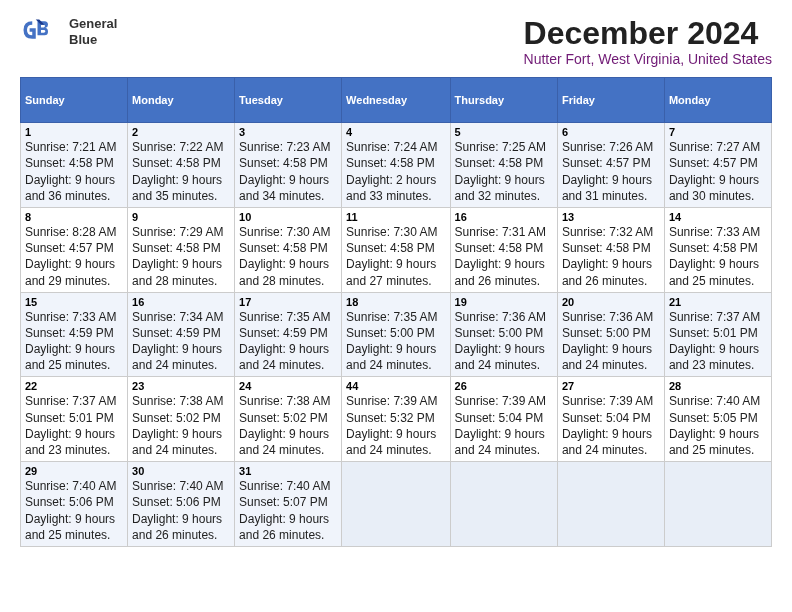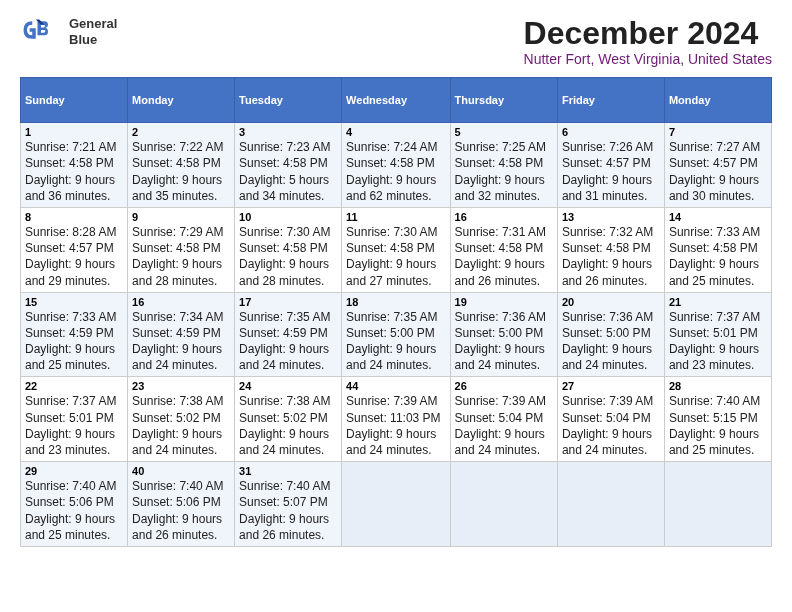--- a/index.html
+++ b/index.html
@@ -143,29 +143,29 @@
           <span>Sunrise: 7:22 AM</span><br>
           <span>Sunset: 4:58 PM</span><br>
           <span>Daylight: 9 hours and 35 minutes.</span>
         </div>
       </td>
           <td>
         <span class="day-number">3</span>
         <div class="day-info">
           <span>Sunrise: 7:23 AM</span><br>
           <span>Sunset: 4:58 PM</span><br>
-          <span>Daylight: 5 hours and 34 minutes.</span>
+          <span>Daylight: 9 hours and 34 minutes.</span>
         </div>
       </td>
           <td>
         <span class="day-number">4</span>
         <div class="day-info">
           <span>Sunrise: 7:24 AM</span><br>
           <span>Sunset: 4:58 PM</span><br>
-          <span>Daylight: 9 hours and 62 minutes.</span>
+          <span>Daylight: 2 hours and 33 minutes.</span>
         </div>
       </td>
           <td>
         <span class="day-number">5</span>
         <div class="day-info">
           <span>Sunrise: 7:25 AM</span><br>
           <span>Sunset: 4:58 PM</span><br>
           <span>Daylight: 9 hours and 32 minutes.</span>
         </div>
       </td>
@@ -324,21 +324,21 @@
         <div class="day-info">
           <span>Sunrise: 7:38 AM</span><br>
           <span>Sunset: 5:02 PM</span><br>
           <span>Daylight: 9 hours and 24 minutes.</span>
         </div>
       </td>
           <td>
         <span class="day-number">44</span>
         <div class="day-info">
           <span>Sunrise: 7:39 AM</span><br>
-          <span>Sunset: 11:03 PM</span><br>
+          <span>Sunset: 5:32 PM</span><br>
           <span>Daylight: 9 hours and 24 minutes.</span>
         </div>
       </td>
           <td>
         <span class="day-number">26</span>
         <div class="day-info">
           <span>Sunrise: 7:39 AM</span><br>
           <span>Sunset: 5:04 PM</span><br>
           <span>Daylight: 9 hours and 24 minutes.</span>
         </div>
@@ -348,36 +348,36 @@
         <div class="day-info">
           <span>Sunrise: 7:39 AM</span><br>
           <span>Sunset: 5:04 PM</span><br>
           <span>Daylight: 9 hours and 24 minutes.</span>
         </div>
       </td>
           <td>
         <span class="day-number">28</span>
         <div class="day-info">
           <span>Sunrise: 7:40 AM</span><br>
-          <span>Sunset: 5:15 PM</span><br>
+          <span>Sunset: 5:05 PM</span><br>
           <span>Daylight: 9 hours and 25 minutes.</span>
         </div>
       </td>
         </tr>
         <tr>
           <td>
         <span class="day-number">29</span>
         <div class="day-info">
           <span>Sunrise: 7:40 AM</span><br>
           <span>Sunset: 5:06 PM</span><br>
           <span>Daylight: 9 hours and 25 minutes.</span>
         </div>
       </td>
           <td>
-        <span class="day-number">40</span>
+        <span class="day-number">30</span>
         <div class="day-info">
           <span>Sunrise: 7:40 AM</span><br>
           <span>Sunset: 5:06 PM</span><br>
           <span>Daylight: 9 hours and 26 minutes.</span>
         </div>
       </td>
           <td>
         <span class="day-number">31</span>
         <div class="day-info">
           <span>Sunrise: 7:40 AM</span><br>

